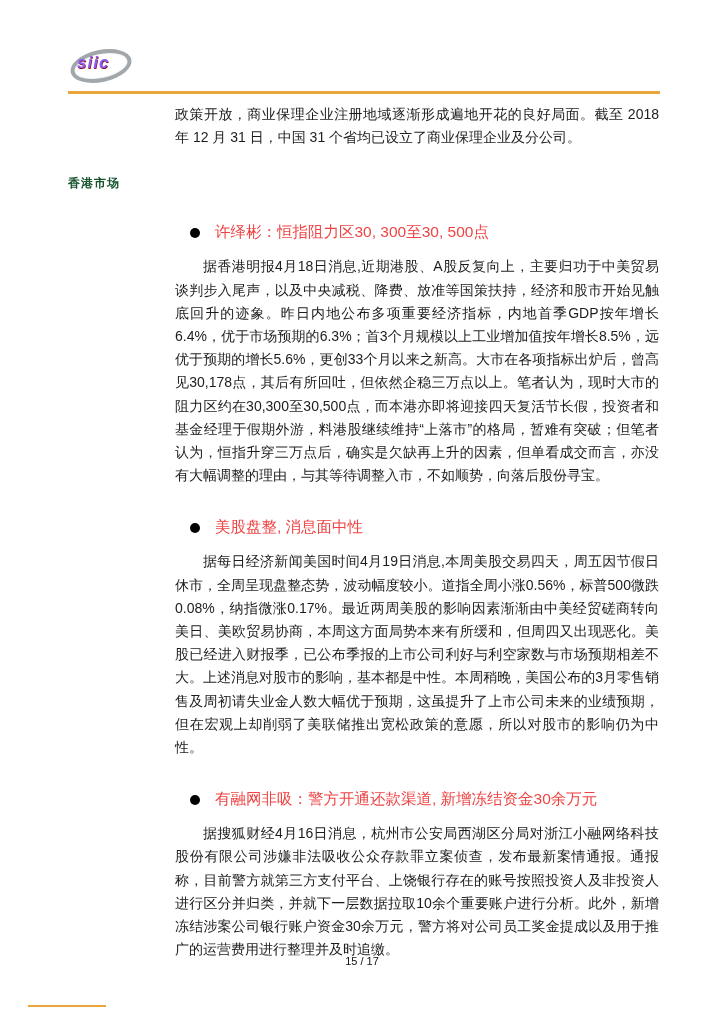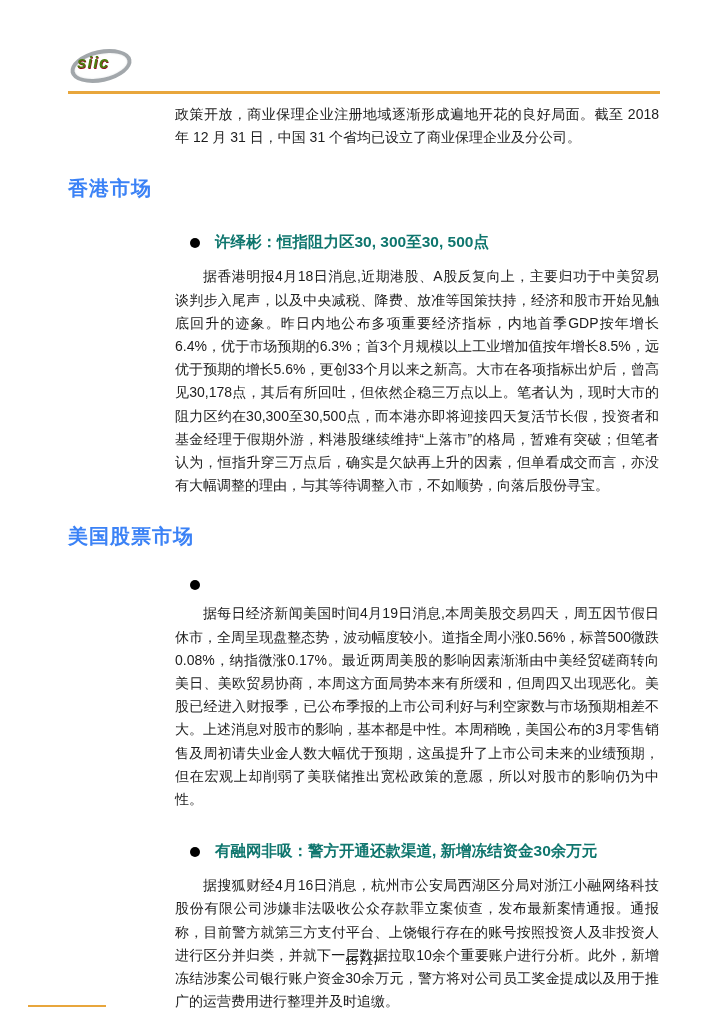--- a/index.html
+++ b/index.html
@@ -18,51 +18,51 @@
   .logo-mark{position:relative;width:62px;height:38px;flex:0 0 auto;}
   .logo-ellipse{
     position:absolute;left:2px;top:6px;width:54px;height:24px;
     border:4px solid #a2a7ab;border-radius:50%;
     transform:rotate(-12deg);
     box-shadow:inset 0 0 2px #d9dcde;
   }
   .logo-siic{
     position:absolute;left:9px;top:9px;
     font-style:italic;font-weight:bold;font-size:17px;letter-spacing:1px;
-    color:#4d7c0f;text-shadow:0.5px 0.5px 0 #8e0b20;
+    color:#8b5cf6;text-shadow:0.5px 0.5px 0 #8e0b20;
   }
   .logo-text{margin-left:8px;display:flex;flex-direction:column;}
   .logo-cn{
     color:#c8102e;font-size:20px;font-weight:bold;letter-spacing:2px;
     border-bottom:2px solid #c8102e;padding-bottom:1px;line-height:1.15;
   }
   .logo-en{
     color:#c8102e;font-size:6px;letter-spacing:1.1px;margin-top:2px;
     font-weight:bold;white-space:nowrap;
   }
   .header-rule{height:3px;margin-top:5px;}
   
   .body-block{
     margin-left:107px;width:484px;
     font-size:14px;line-height:23.2px;
     text-align:justify;text-justify:inter-ideograph;
   }
   .intro{margin-top:9px;}
   .section-heading{
-    font-size:20px;font-weight:bold;color:#3b82f6;
+    font-size:12px;font-weight:bold;color:#14532d;
     margin:26px 0 0 0;letter-spacing:1px;
   }
   .bullet-row{
     display:flex;align-items:center;gap:15px;
     margin:30px 0 0 122px;
   }
   .bullet-dot{
     width:10px;height:10px;border-radius:50%;background:#000;flex:0 0 auto;
   }
-  .bullet-title{font-size:15.5px;font-weight:bold;color:#0f766e;}
+  .bullet-title{font-size:15.5px;font-weight:normal;color:#ef4444;}
   .para{margin-top:12px;text-indent:2em;}
   
   .page-num{
     position:absolute;left:0;right:0;bottom:56px;
     text-align:center;font-size:11px;font-weight:normal;color:#111;
   }
   .footer-rule{
     position:absolute;left:28px;bottom:16px;width:78px;height:2px;
   }
 </style>
@@ -88,23 +88,23 @@
     <div class="bullet-row">
       <span class="bullet-dot"></span>
       <span class="bullet-title">许绎彬：恒指阻力区30, 300至30, 500点</span>
     </div>
     <div class="body-block">
       <p class="para" style="margin-bottom:0;">据香港明报4月18日消息,近期港股、A股反复向上，主要归功于中美贸易谈判步入尾声，以及中央减税、降费、放准等国策扶持，经济和股市开始见触底回升的迹象。昨日内地公布多项重要经济指标，内地首季GDP按年增长6.4%，优于市场预期的6.3%；首3个月规模以上工业增加值按年增长8.5%，远优于预期的增长5.6%，更创33个月以来之新高。大市在各项指标出炉后，曾高见30,178点，其后有所回吐，但依然企稳三万点以上。笔者认为，现时大市的阻力区约在30,300至30,500点，而本港亦即将迎接四天复活节长假，投资者和基金经理于假期外游，料港股继续维持“上落市”的格局，暂难有突破；但笔者认为，恒指升穿三万点后，确实是欠缺再上升的因素，但单看成交而言，亦没有大幅调整的理由，与其等待调整入市，不如顺势，向落后股份寻宝。</p>
     </div>
   </div>
 
   <div>
-    <div class="section-heading">美国股票市场</div>
     <div class="bullet-row">
       <span class="bullet-dot"></span>
+      <span class="bullet-title">美股盘整, 消息面中性</span>
     </div>
     <div class="body-block">
       <p class="para" style="margin-bottom:4px;">据每日经济新闻美国时间4月19日消息,本周美股交易四天，周五因节假日休市，全周呈现盘整态势，波动幅度较小。道指全周小涨0.56%，标普500微跌0.08%，纳指微涨0.17%。最近两周美股的影响因素渐渐由中美经贸磋商转向美日、美欧贸易协商，本周这方面局势本来有所缓和，但周四又出现恶化。美股已经进入财报季，已公布季报的上市公司利好与利空家数与市场预期相差不大。上述消息对股市的影响，基本都是中性。本周稍晚，美国公布的3月零售销售及周初请失业金人数大幅优于预期，这虽提升了上市公司未来的业绩预期，但在宏观上却削弱了美联储推出宽松政策的意愿，所以对股市的影响仍为中性。</p>
     </div>
   </div>
 
   <div>
     <div class="bullet-row">
       <span class="bullet-dot"></span>
       <span class="bullet-title">有融网非吸：警方开通还款渠道, 新增冻结资金30余万元</span>

